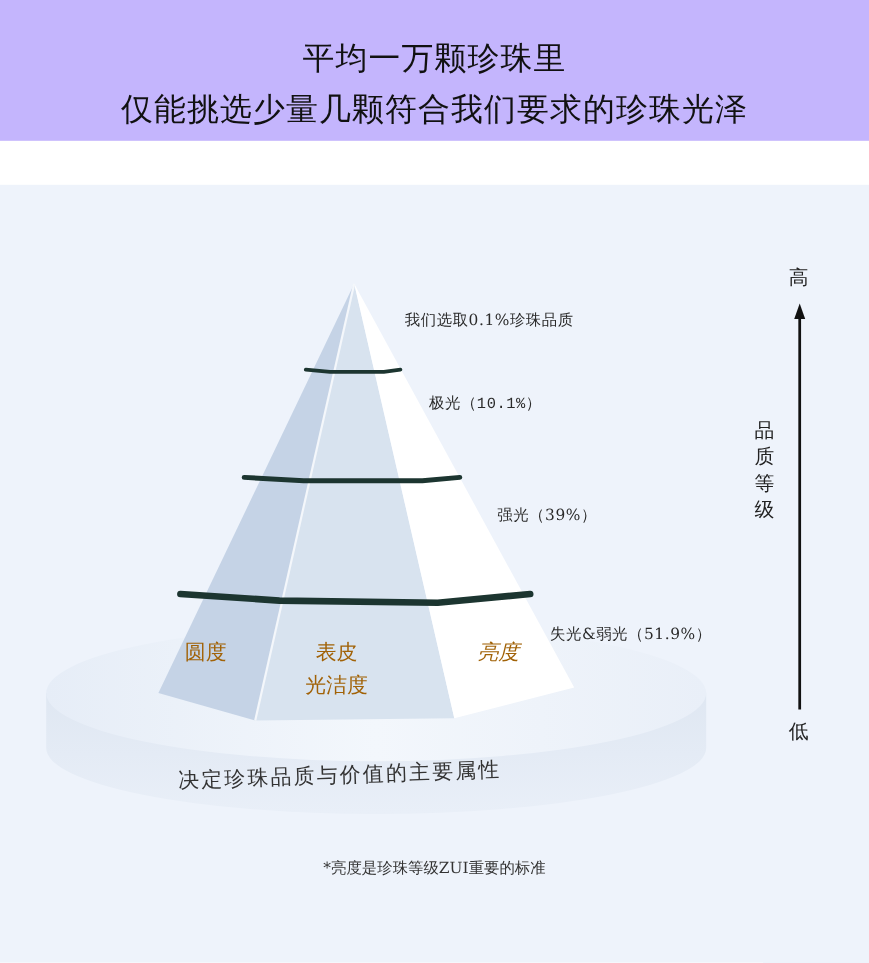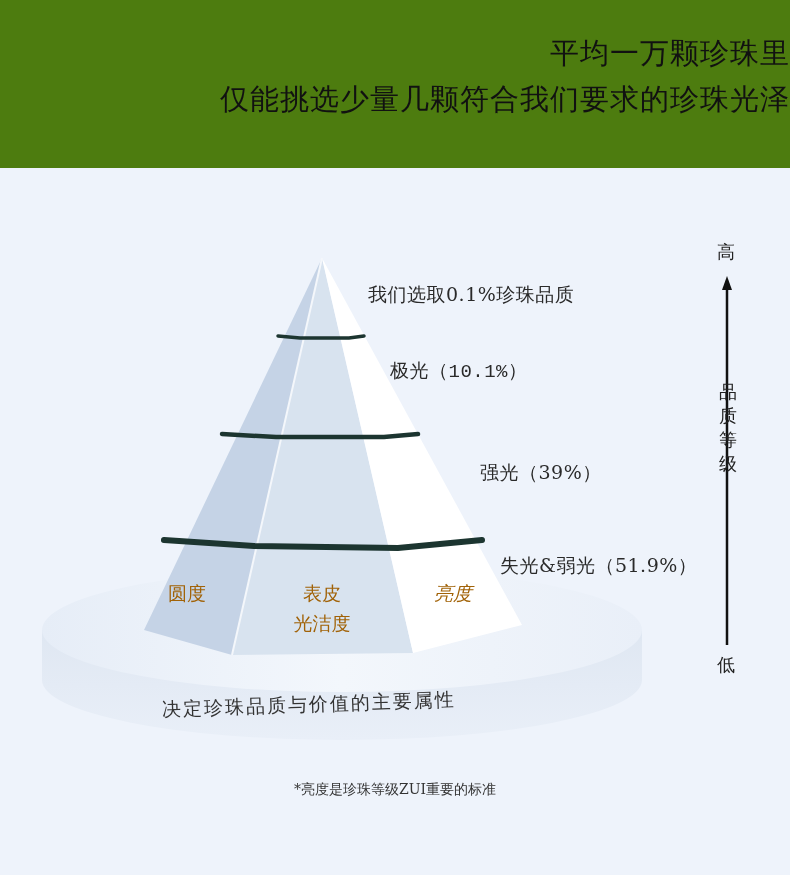--- a/index.html
+++ b/index.html
@@ -3,37 +3,37 @@
 <meta charset="utf-8">
 <style>
   html, body { margin: 0; padding: 0; }
   body {
     width: 790px; height: 875px; overflow: hidden; position: relative;
     background: #ffffff;
     font-family: "DejaVu Serif", "Liberation Serif", serif;
     color: #222;
   }
   .header {
-    position: absolute; left: 0; top: 0; width: 790px; height: 168px;
-    background: #4d7c0f; text-align: right;
+    position: absolute; left: 0; top: 0; width: 790px; height: 128px;
+    background: #c4b5fd; text-align: center;
   }
   .title-1 {
     position: absolute; top: 34px; left: 0; width: 790px;
     font-size: 29px; letter-spacing: 1px; color: #111;
   }
   .title-2 {
     position: absolute; top: 80px; left: 0; width: 790px;
     font-size: 29px; letter-spacing: 1px; color: #111;
   }
   .panel {
     position: absolute; left: 0; top: 168px; width: 790px; height: 707px;
     background: #eef3fb;
   }
   svg.diagram { position: absolute; left: 0; top: 0; }
-  .lbl { position: absolute; font-size: 19px; color: #2a2a2a; white-space: nowrap; letter-spacing: 0.5px; }
+  .lbl { position: absolute; font-size: 14px; color: #2a2a2a; white-space: nowrap; letter-spacing: 0.5px; }
   .face-lbl { position: absolute; font-size: 19px; color: #a16207; text-align: center; line-height: 30px; white-space: nowrap; }
   .axis-top, .axis-bottom { position: absolute; font-size: 18px; color: #222; }
   .axis-title {
     position: absolute; font-size: 18px; color: #222; width: 22px; line-height: 24px; text-align: center;
     word-break: break-all;
   }
   .base-caption {
     position: absolute; left: 162px; top: 697px; font-size: 19px; color: #333; letter-spacing: 2px;
     transform: rotate(-2deg); transform-origin: left center;
   }
@@ -86,29 +86,29 @@
   </g>
 
   <g>
     <line x1="727" y1="288" x2="727" y2="645" stroke="#111" stroke-width="2.5"></line>
     <polygon points="727,276 722,290 732,290" fill="#111"></polygon>
   </g>
 </svg>
 
 <div class="lbl" style="left:368px; top:282px;">我们选取0.1%珍珠品质</div>
 <div class="lbl" style="left:390px; top:358px;font-family:Liberation Mono, monospace;">极光（10.1%）</div>
-<div class="lbl" style="left:452px; top:460px;margin-left:28px;">强光（39%）</div>
-<div class="lbl" style="left:500px; top:553px;">失光&amp;弱光（51.9%）</div>
+<div class="lbl" style="left:452px; top:460px;">强光（39%）</div>
+<div class="lbl" style="left:500px; top:568px;">失光&amp;弱光（51.9%）</div>
 
 <div class="face-lbl" style="left:168px; top:578px;">圆度</div>
-<div class="face-lbl" style="left:282px; top:578px; width:80px;">
+<div class="face-lbl" style="left:266px; top:578px; width:80px;">
   <div>表皮</div>
   <div>光洁度</div>
 </div>
 <div class="face-lbl" style="left:434px; top:578px;font-style:italic;">亮度</div>
 
 <div class="base-caption">决定珍珠品质与价值的主要属性</div>
 
 <div class="axis-top" style="left:717px; top:240px;">高</div>
-<div class="axis-title" style="left:684px; top:380px;margin-left:33px;">品质等级</div>
+<div class="axis-title" style="left:684px; top:380px;">品质等级</div>
 <div class="axis-bottom" style="left:717px; top:653px;">低</div>
 
 <div class="footnote">*亮度是珍珠等级ZUI重要的标准</div>
 
 </body></html>

